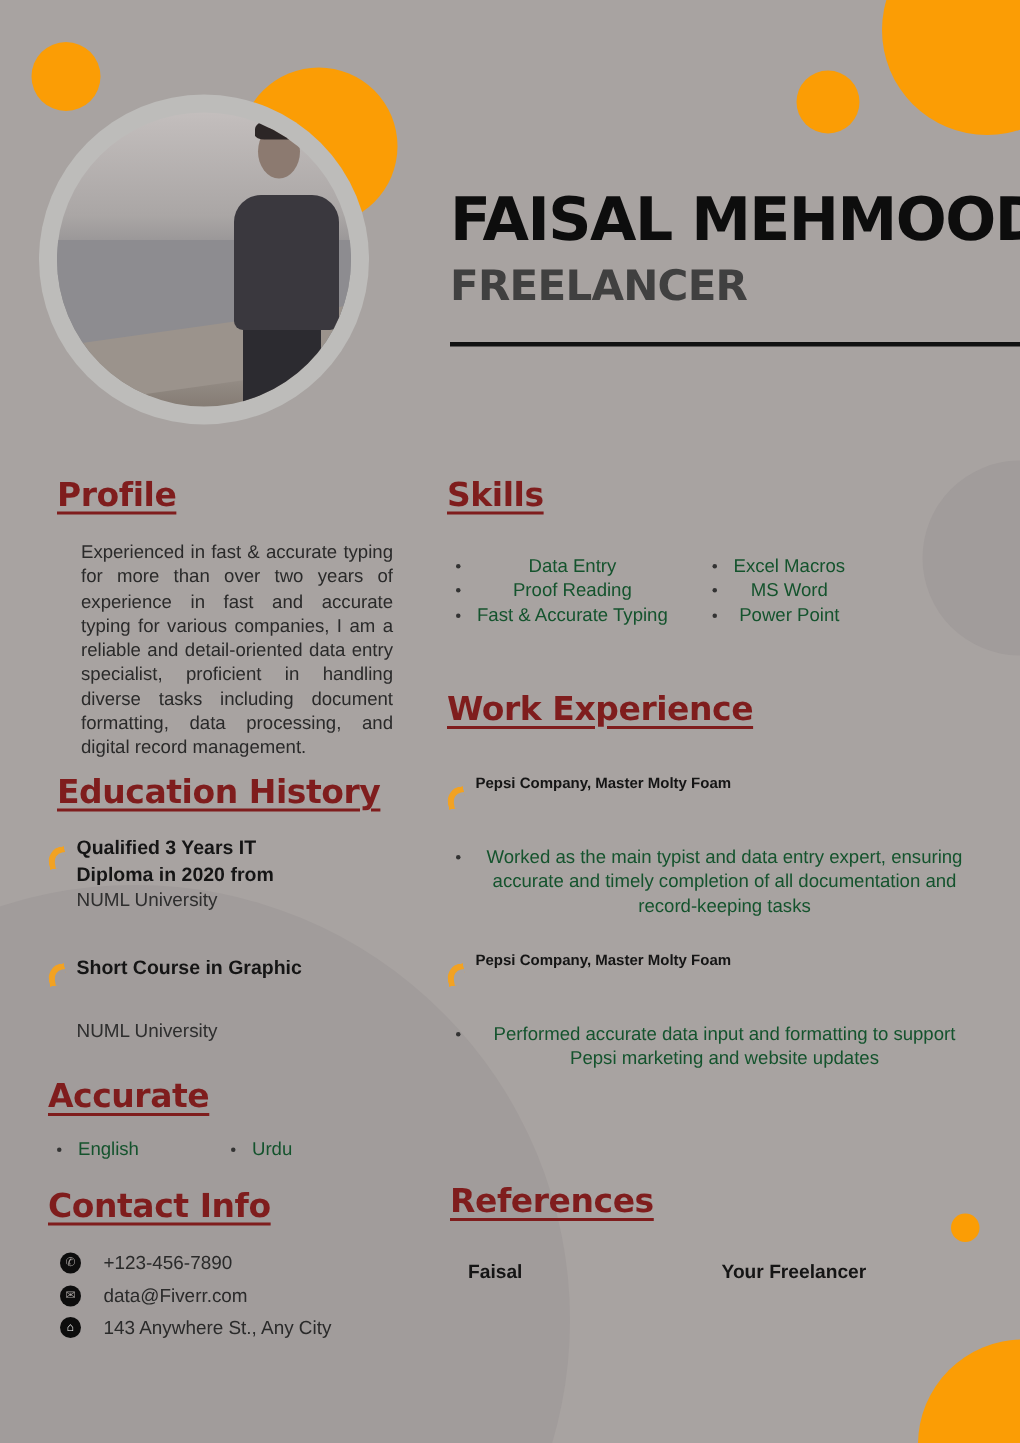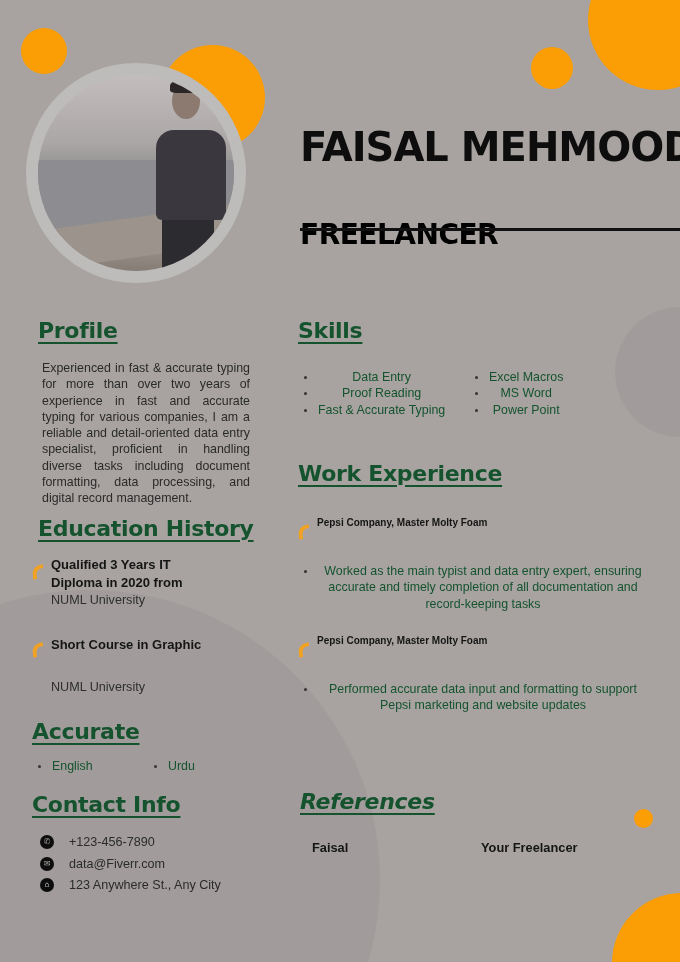--- a/index.html
+++ b/index.html
@@ -31,28 +31,28 @@
   .photo .hair { position:absolute; left:132px; top:4px; width:32px; height:14px; background:#2c2626; border-radius: 50% 50% 20% 20%; }
 
   .name {
     position: absolute; left: 300px; top: 124px;
     font-family: "DejaVu Sans", sans-serif; font-weight: bold;
     font-size: 40px; letter-spacing: -1px; color: #0d0d0d; white-space: nowrap;
   }
   .role {
     position: absolute; left: 300px; top: 174px;
     font-family: "DejaVu Sans", sans-serif; font-weight: bold;
-    font-size: 28px; color: #000000; letter-spacing: -0.5px; margin-top: 44px;
+    font-size: 28px; color: #404040; letter-spacing: -0.5px;
   }
   .rule { position: absolute; left: 300px; top: 228px; width: 380px; height: 3px; background: #111; }
 
   .heading {
     position: absolute;
     font-family: "DejaVu Sans", sans-serif; font-weight: bold;
-    font-size: 22px; color: #14532d;
+    font-size: 22px; color: #7f1d1d;
     text-decoration: underline; text-underline-offset: 4px; text-decoration-thickness: 2px;
     white-space: nowrap; letter-spacing: -0.3px;
   }
   .para {
     position: absolute; font-size: 12.4px; line-height: 16.3px; color: #2a2a2a;
     text-align: justify;
   }
   .list { position: absolute; list-style: none; font-size: 12.4px; line-height: 16.3px; color: #14532d; text-align: center; }
   .list li { position: relative; padding-left: 20px; }
   .list li::before { content: ""; position: absolute; left: 6px; top: 7px; width: 3px; height: 3px; background: #333; border-radius: 50%; }
@@ -93,21 +93,21 @@
   <div class="person-body"></div>
   <div class="person-head"></div>
   <div class="hair"></div>
 </div>
 
 <div class="name">FAISAL MEHMOOD</div>
 <div class="role">FREELANCER</div>
 <div class="rule"></div>
 
 <div class="heading" style="left:38px; top:318px;">Profile</div>
-<div class="para" style="left:42px; top:360px; width:208px;">Experienced in fast &amp; accurate typing for more than over two years of experience in fast and accurate typing for various companies, I am a reliable and detail-oriented data entry specialist, proficient in handling diverse tasks including document formatting, data processing, and digital record management.</div>
+<div class="para" style="left:54px; top:360px; width:208px;">Experienced in fast &amp; accurate typing for more than over two years of experience in fast and accurate typing for various companies, I am a reliable and detail-oriented data entry specialist, proficient in handling diverse tasks including document formatting, data processing, and digital record management.</div>
 
 <div class="heading" style="left:38px; top:516px;">Education History</div>
 <div class="hook" style="left:32px; top:565px;"></div>
 <div class="edu-title" style="left:51px; top:556px;">
   <div>Qualified 3 Years IT</div>
   <div>Diploma in 2020 from</div>
 </div>
 <div class="edu-sub" style="left:51px; top:593px;">NUML University</div>
 
 <div class="hook" style="left:32px; top:643px;"></div>
@@ -128,21 +128,21 @@
 <div class="contact-row" style="top:835px;">
   <span class="cicon">✆</span>
   <span>+123-456-7890</span>
 </div>
 <div class="contact-row" style="top:857px;">
   <span class="cicon">✉</span>
   <span>data@Fiverr.com</span>
 </div>
 <div class="contact-row" style="top:878px;">
   <span class="cicon" style="color:#fff;">⌂</span>
-  <span>123 Anywhere St., Any City</span>
+  <span>143 Anywhere St., Any City</span>
 </div>
 
 <div class="heading" style="left:298px; top:318px;">Skills</div>
 <ul class="list" style="left:298px; top:369px;">
   <li>Data Entry</li>
   <li>Proof Reading</li>
   <li>Fast &amp; Accurate Typing</li>
 </ul>
 <ul class="list" style="left:469px; top:369px;">
   <li>Excel Macros</li>
@@ -155,15 +155,15 @@
 <div class="job-title" style="left:317px; top:517px;">Pepsi Company, Master Molty Foam</div>
 <ul class="list" style="left:298px; top:563px; width:350px;">
   <li>Worked as the main typist and data entry expert, ensuring accurate and timely completion of all documentation and record-keeping tasks</li>
 </ul>
 <div class="hook" style="left:298px; top:643px;"></div>
 <div class="job-title" style="left:317px; top:635px;">Pepsi Company, Master Molty Foam</div>
 <ul class="list" style="left:298px; top:681px; width:350px;">
   <li>Performed accurate data input and formatting to support Pepsi marketing and website updates</li>
 </ul>
 
-<div class="heading" style="left:300px; top:789px;font-style:italic;">References</div>
+<div class="heading" style="left:300px; top:789px;">References</div>
 <div class="ref-name" style="left:312px; top:840px;">Faisal</div>
 <div class="ref-name" style="left:481px; top:840px;">Your Freelancer</div>
 
 </body></html>

